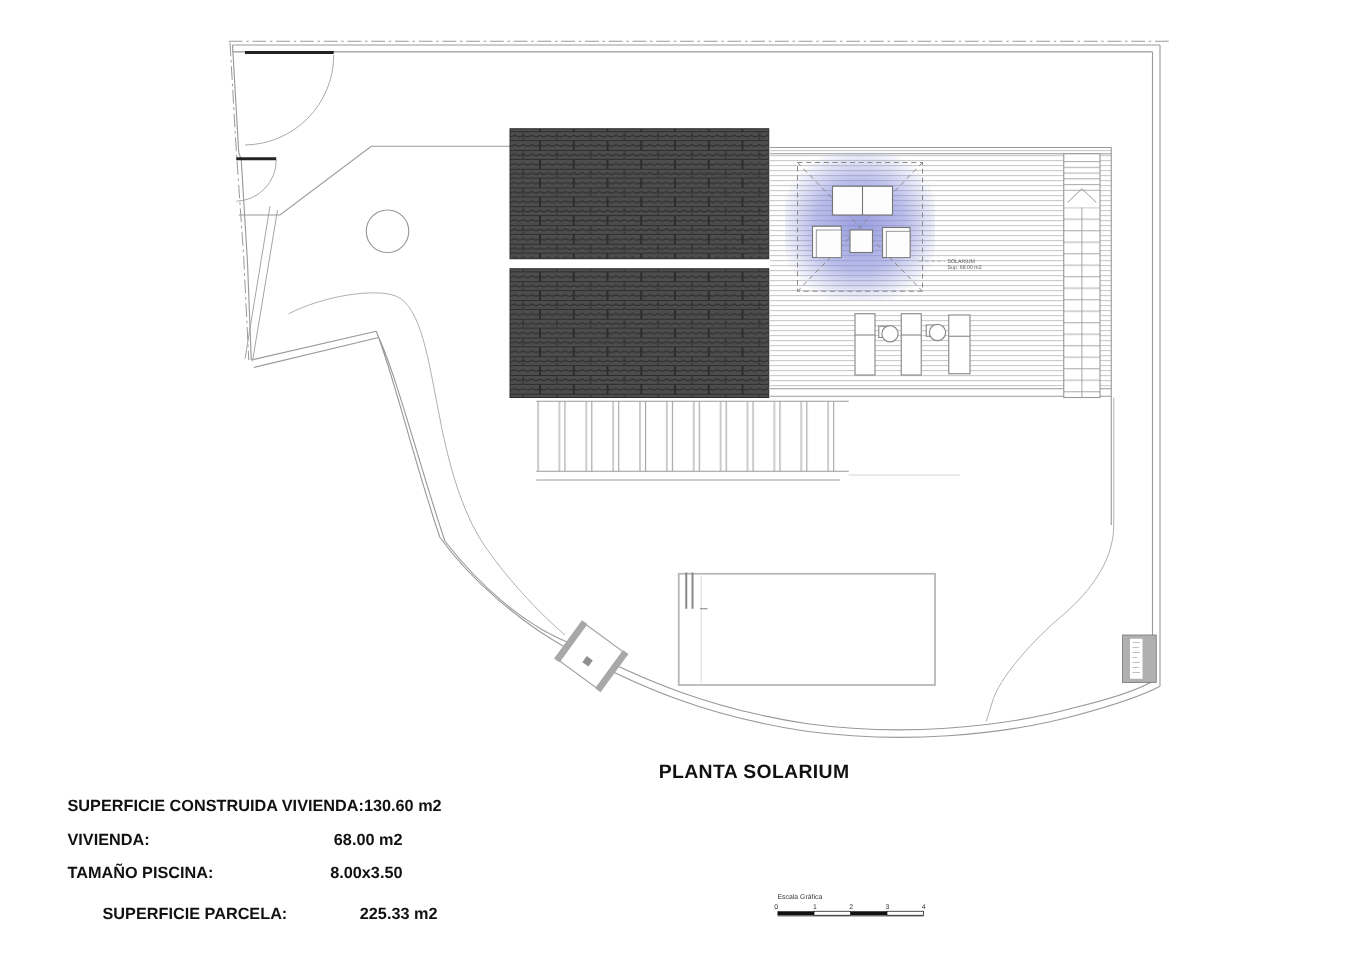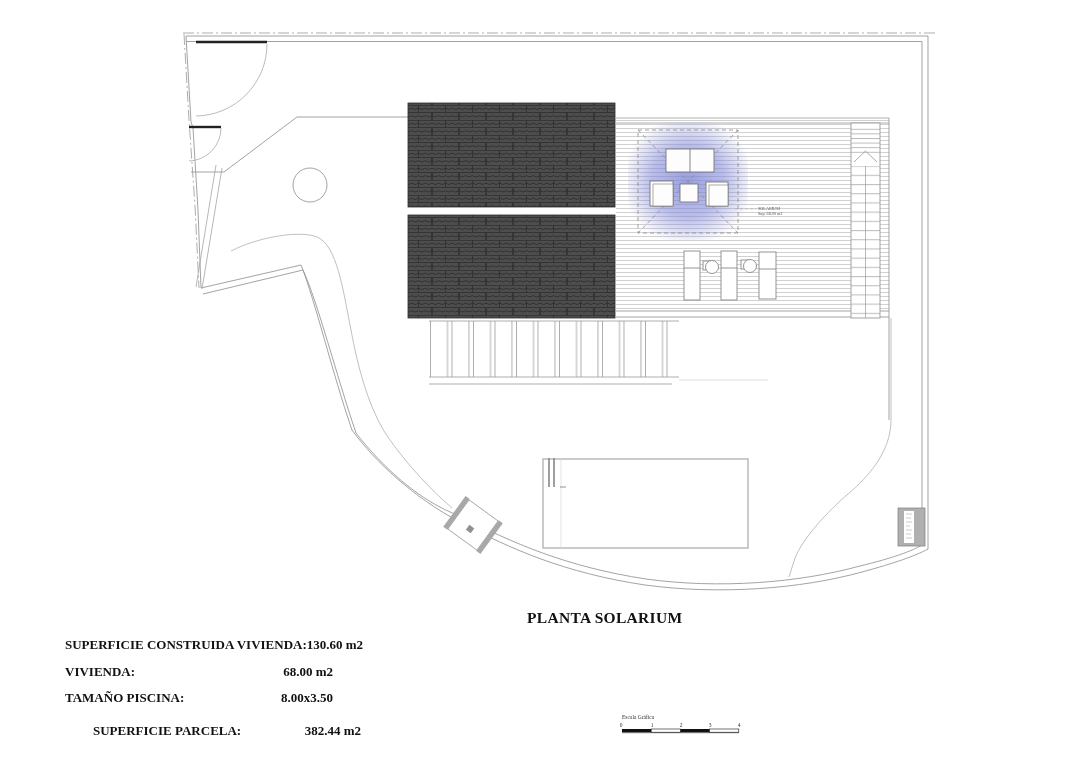--- a/index.html
+++ b/index.html
@@ -1,22 +1,22 @@
 <!DOCTYPE html>
 <html><head>
 <meta charset="utf-8">
 <style>
   html,body{margin:0;padding:0;background:#fff;}
   #sheet{position:relative;width:996px;height:763px;background:#ffffff;overflow:hidden;
-         font-family:Liberation Serif, serif;}
+         font-family:Liberation Sans, sans-serif;}
   #plan-svg{position:absolute;left:0;top:0;}
   .title{position:absolute;left:527px;top:609px;font-size:15.5px;font-weight:bold;
          color:#111;letter-spacing:.3px;white-space:nowrap;}
   .summary{position:absolute;left:50px;top:0;}
-  .sum-row{position:absolute;left:15px;width:268px;display:flex;justify-content:space-between;
+  .sum-row{position:absolute;left:4px;width:268px;display:flex;justify-content:space-between;
            font-size:13px;font-weight:bold;color:#111;white-space:nowrap;}
   .sum-row .val{text-align:center;}
   .row0{top:637px;} .row1{top:664px;} .row2{top:690px;} .row3{top:723px;margin-left:28px;}
   .frame-line{position:absolute;left:1042px;top:25px;width:1px;height:715px;background:#b5b5b5;}
   .disclaimer{position:absolute;left:1052px;top:577px;transform:rotate(-90deg);
               transform-origin:0 0;font-size:6.2px;letter-spacing:-0.1px;color:#222;
               white-space:nowrap;}
 </style>
 </head>
 <body>
@@ -198,20 +198,20 @@
     <div class="sum-row row1">
       <span class="lbl">VIVIENDA:</span>
       <span class="val">68.00 m2</span>
     </div>
     <div class="sum-row row2">
       <span class="lbl">TAMAÑO PISCINA:</span>
       <span class="val">8.00x3.50</span>
     </div>
     <div class="sum-row row3">
       <span class="lbl">SUPERFICIE PARCELA:</span>
-      <span class="val">382.44 m2</span>
+      <span class="val">225.33 m2</span>
     </div>
   </div>
 
   <div class="frame-line"></div>
   <div class="disclaimer">La información contenida en este documento puede estar sujeta a posibles modificaciones, por exigencias técnicas, jurídicas o comerciales. El mobiliario reflejado es meramente orientativo.</div>
 
 </div>
 
 </body></html>

